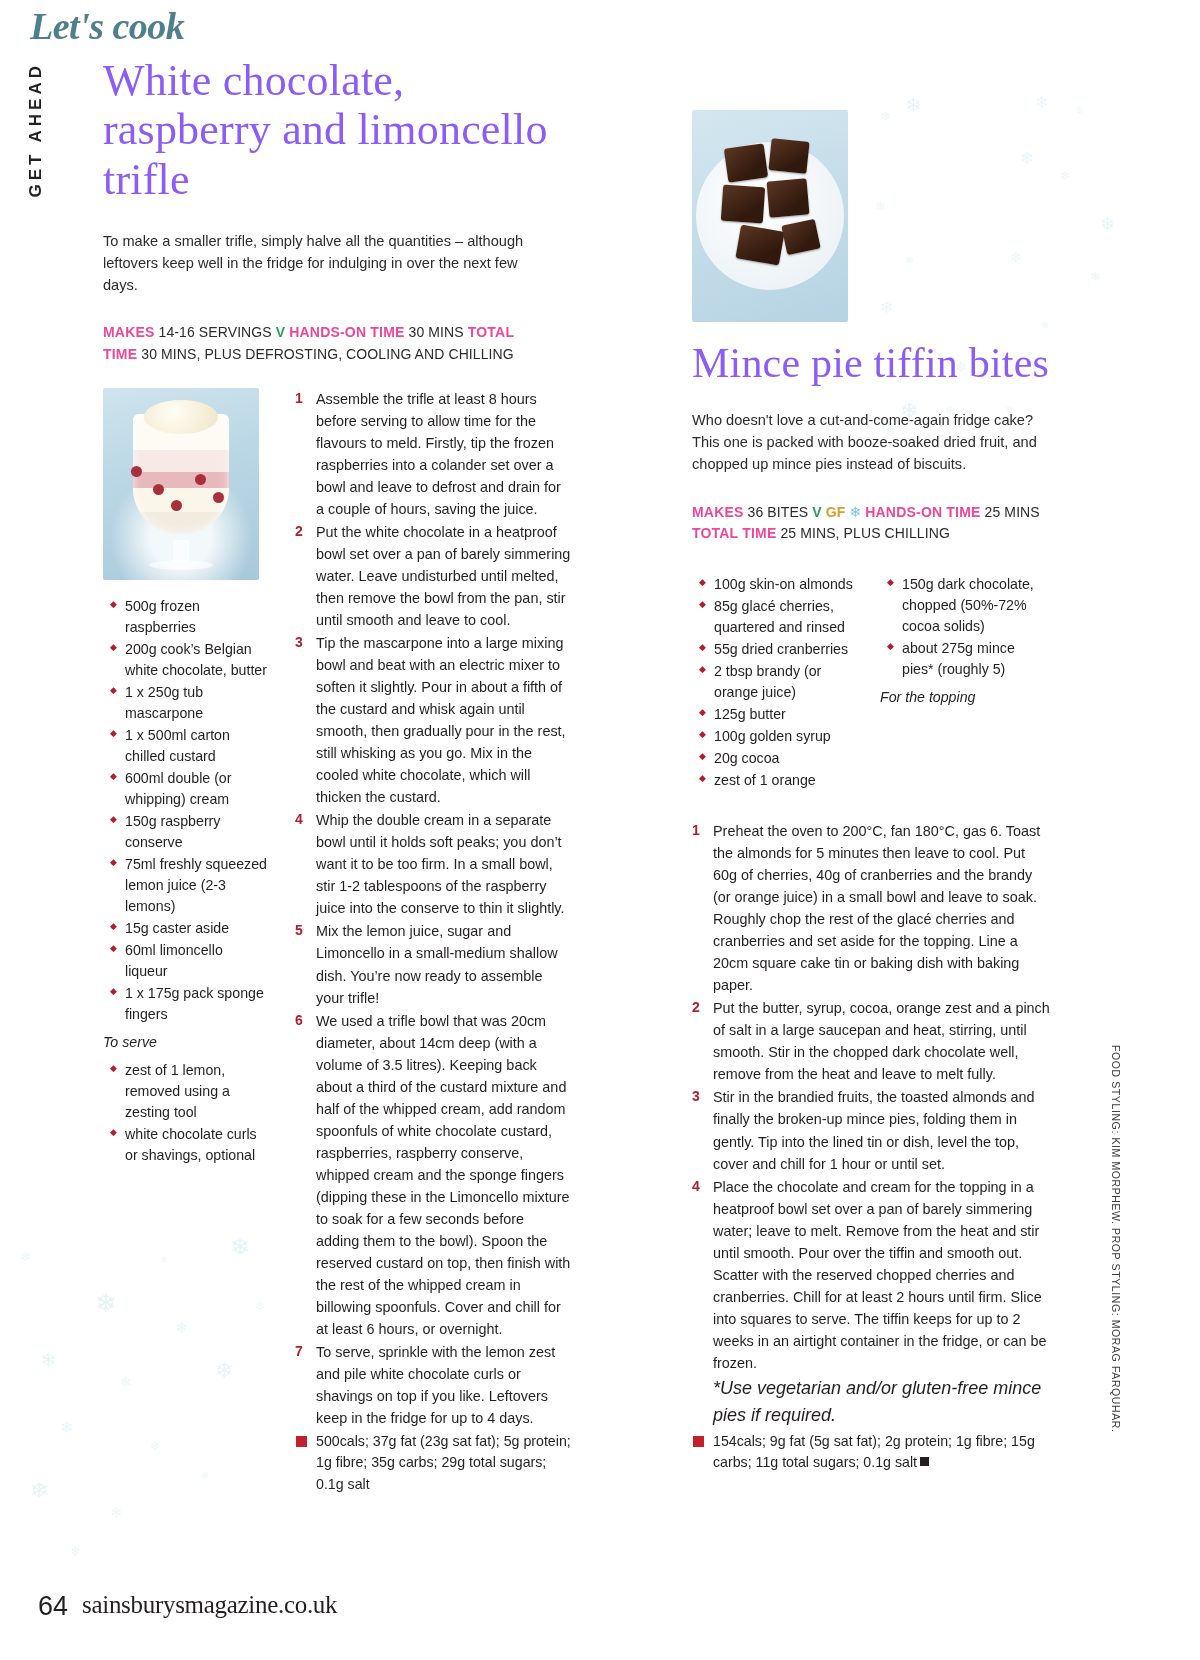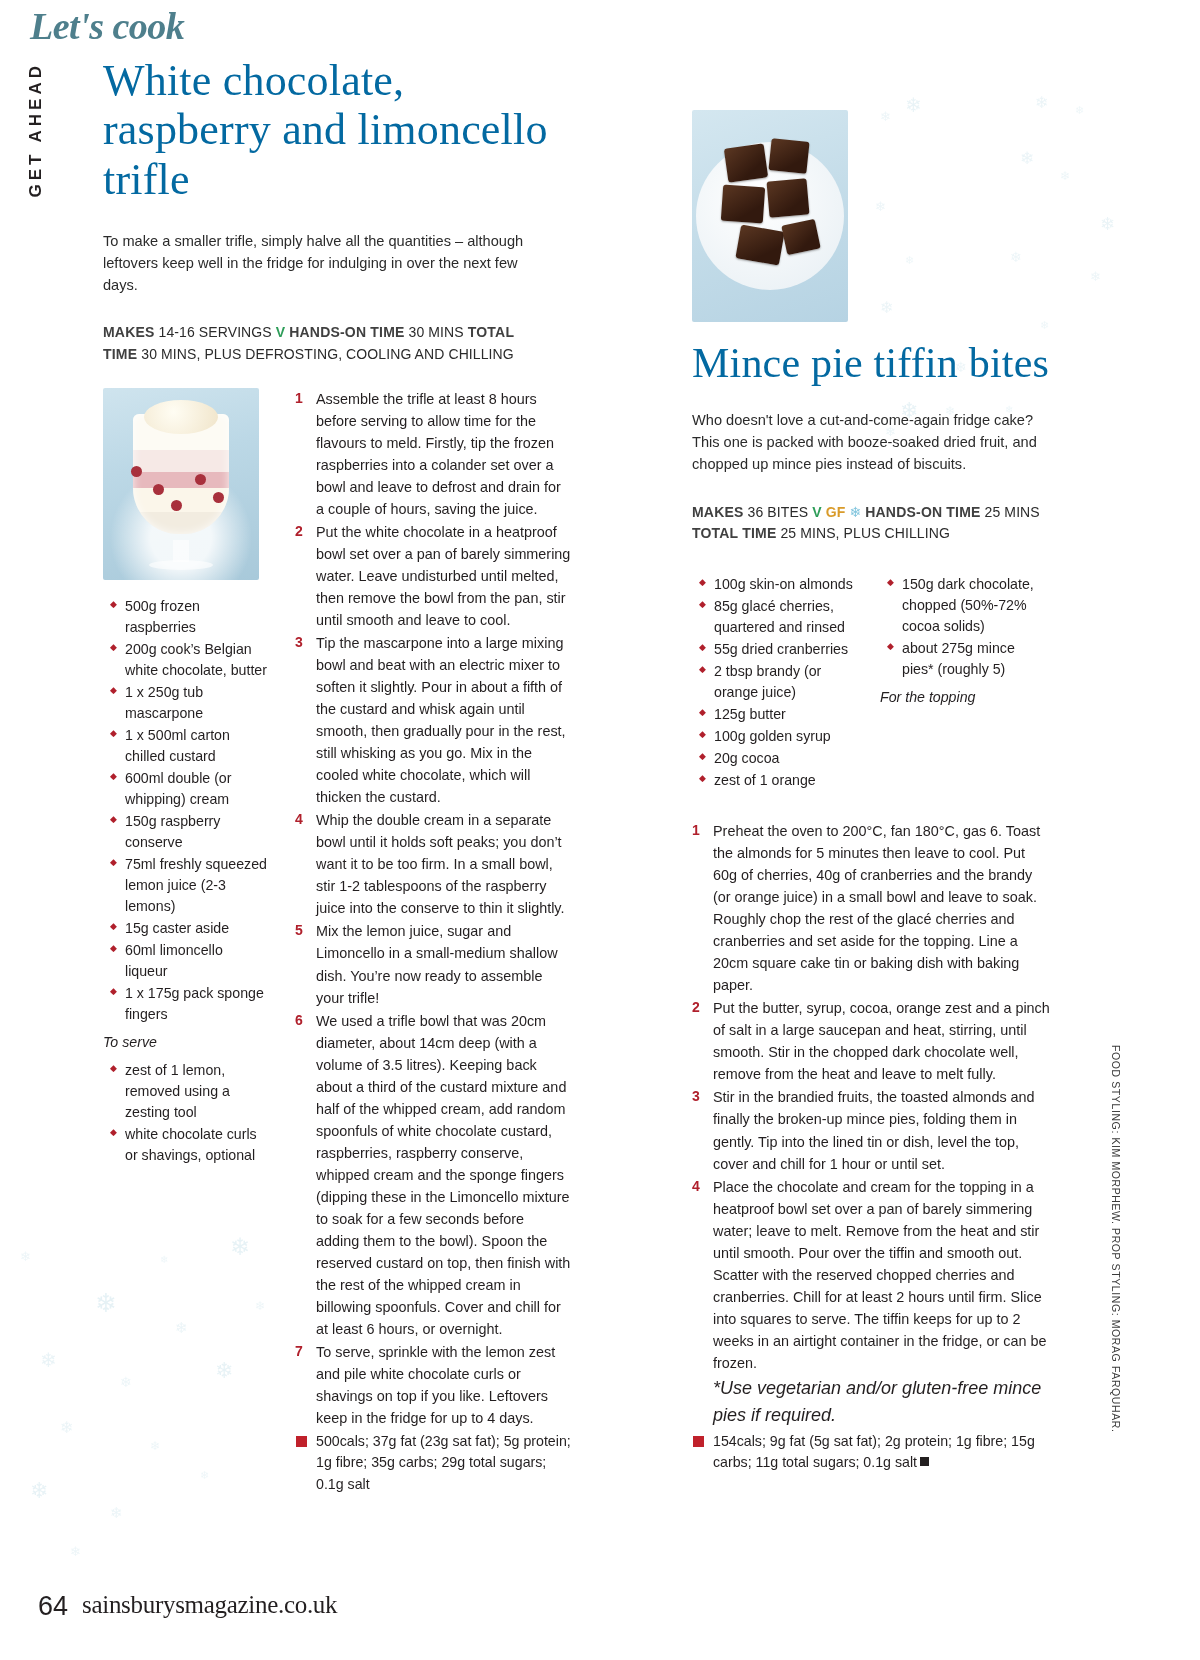--- a/index.html
+++ b/index.html
@@ -34,36 +34,36 @@
   }
 
   
   .col-left  { position: absolute; left: 103px; top: 56px;  width: 468px; }
   .col-right { position: absolute; left: 692px; top: 110px; width: 360px; }
 
   h1.recipe-title {
     font-family: "Liberation Serif", serif;
     font-weight: normal;
     font-size: 44px; line-height: 1.12;
-    margin: 0 0 26px 0; color: #0369a1;
+    margin: 0 0 26px 0; color: #8b5cf6;
     letter-spacing: .2px;
   }
   h1.recipe-title.small { font-size: 42px; margin-bottom: 22px; }
 
   .standfirst {
     font-size: 14.6px; line-height: 1.52; margin: 0 0 26px 0;
     color: #2b2b2b; max-width: 440px;
   }
   .col-right .standfirst { max-width: 360px; }
 
   .meta {
     font-size: 14px; line-height: 1.55; margin: 0 0 22px 0;
     color: #2b2b2b; max-width: 440px; letter-spacing: .1px;
   }
-  .meta .lbl { font-weight: bold; color: #404040; letter-spacing: .2px; }
+  .meta .lbl { font-weight: bold; color: #ec4899; letter-spacing: .2px; }
   .meta .vtag { color: #2e9d59; font-weight: bold; }
   .meta .gftag { color: #d99b2a; font-weight: bold; }
   .meta .snowtag { color: #7fc4dd; }
 
   
   .body-grid { display: flex; gap: 20px; }
   .ing-col { width: 172px; flex: 0 0 172px; }
   .steps-col { flex: 1 1 auto; }
 
   .recipe-photo {

